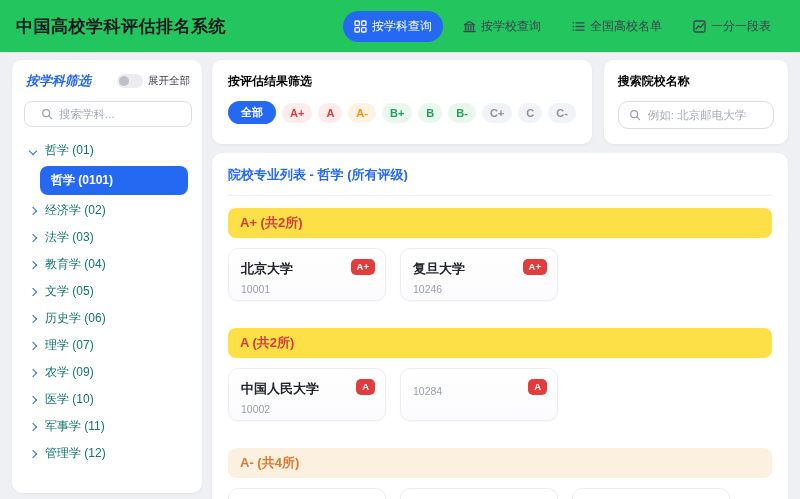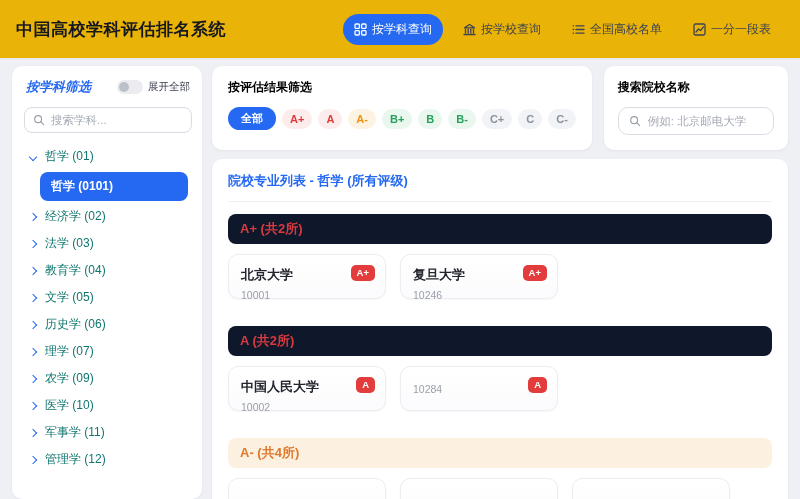--- a/index.html
+++ b/index.html
@@ -4,21 +4,21 @@
 <style>
   * { box-sizing: border-box; margin: 0; padding: 0; }
   html,body { width:800px; height:499px; overflow:hidden; }
   body {
     background:#eef0f4;
     font-family:"Liberation Sans","DejaVu Sans",sans-serif;
     color:#23262d;
   }
   
   .topbar {
-    height:58px; background:#eab308; display:flex; align-items:center;
+    height:52px; background:#22c55e; display:flex; align-items:center;
     justify-content:space-between; padding:0 18px 0 16px;
     box-shadow:0 1px 2px rgba(0,0,0,.05);
   }
   .app-title { font-size:17px; font-weight:bold; color:#15181e; letter-spacing:.5px; }
   .nav { display:flex; align-items:center; gap:9px; }
   .nav-tab {
     display:flex; align-items:center; gap:5px; font-size:12px; color:#3d4350;
     padding:7px 11px; border-radius:18px; cursor:pointer; white-space:nowrap;
   }
   .nav-tab.active { background:#2569f2; color:#fff; }
@@ -29,21 +29,21 @@
   
   .sidebar { width:190px; flex:none; padding:12px 10px 16px 12px; }
   .side-head { display:flex; align-items:center; justify-content:space-between; padding:0 2px; }
   .side-title { color:#2569f2; font-size:13px; font-weight:bold;font-style:italic; }
   .expand-wrap { display:flex; align-items:center; gap:5px; font-size:10.5px; color:#3d4350; cursor:pointer; }
   .switch { width:26px; height:14px; background:#ececf0; border-radius:999px; position:relative; flex:none; }
   .switch::after { content:""; position:absolute; left:2px; top:2px; width:10px; height:10px;
     border-radius:50%; background:#bcc0c8; }
   .search-box {
     margin-top:11px; display:flex; align-items:center; gap:6px;
-    border:1px solid #d9dce3; border-radius:8px; padding:6px 8px;
+    border:1px solid #d9dce3; border-radius:8px; padding:6px 16px;
     color:#9aa0aa;
   }
   .search-box svg { width:12px; height:12px; flex:none; }
   .search-box input { border:none; outline:none; width:100%; font-size:11.5px; color:#3d4350;
     font-family:inherit; background:transparent; }
   .search-box input::placeholder { color:#a6abb5; }
   .tree { margin-top:10px; }
   .tree-item { display:flex; align-items:center; gap:9px; padding:5px 4px; font-size:12px;
     color:#0f766e; cursor:pointer; border-radius:7px; }
   .chev { width:6px; height:6px; border-right:1.6px solid #2569f2; border-bottom:1.6px solid #2569f2;
@@ -68,25 +68,25 @@
     border-radius:10px; padding:7px 10px; color:#9aa0aa; }
   .text-input svg { width:12px; height:12px; flex:none; }
   .text-input input { border:none; outline:none; width:100%; font-size:11.5px; color:#3d4350;
     font-family:inherit; background:transparent; }
   .text-input input::placeholder { color:#a6abb5; }
   
   .list-panel { padding:13px 16px 20px; }
   .list-title { color:#2569f2; font-size:13px; font-weight:bold; padding-bottom:11px;
     border-bottom:1px solid #f0f1f4; margin-bottom:12px; }
   .section-bar { border-radius:8px; padding:6px 12px; font-size:13px; font-weight:bold; margin-bottom:10px; }
-  .section--red .section-bar { background:#0f172a; color:#d93a40; }
+  .section--red .section-bar { background:#fde047; color:#d93a40; }
   .section--amber .section-bar { background:#fcf1e0; color:#e0782e; }
   .cards { display:grid; grid-template-columns:repeat(3,158px); gap:12px 14px; margin-bottom:27px; }
   .card { position:relative; border:1px solid #ededf1; border-radius:10px; padding:11px 12px;
-    height:45px; background:linear-gradient(180deg,#ffffff,#fbfbfd);
+    height:53px; background:linear-gradient(180deg,#ffffff,#fbfbfd);
     box-shadow:0 1px 2px rgba(0,0,0,.04); cursor:pointer; }
   .card-name { font-size:13px; font-weight:bold; color:#22252c; white-space:nowrap; }
   .card-code { font-size:10.5px; color:#9aa0aa; margin-top:5px; }
   .badge { position:absolute; top:10px; right:10px; font-size:9.5px; font-weight:bold; color:#fff;
     padding:3px 6px; border-radius:5px; line-height:1; }
   .badge--red { background:#e23c3c; }
 </style>
 </head>
 <body>
 

